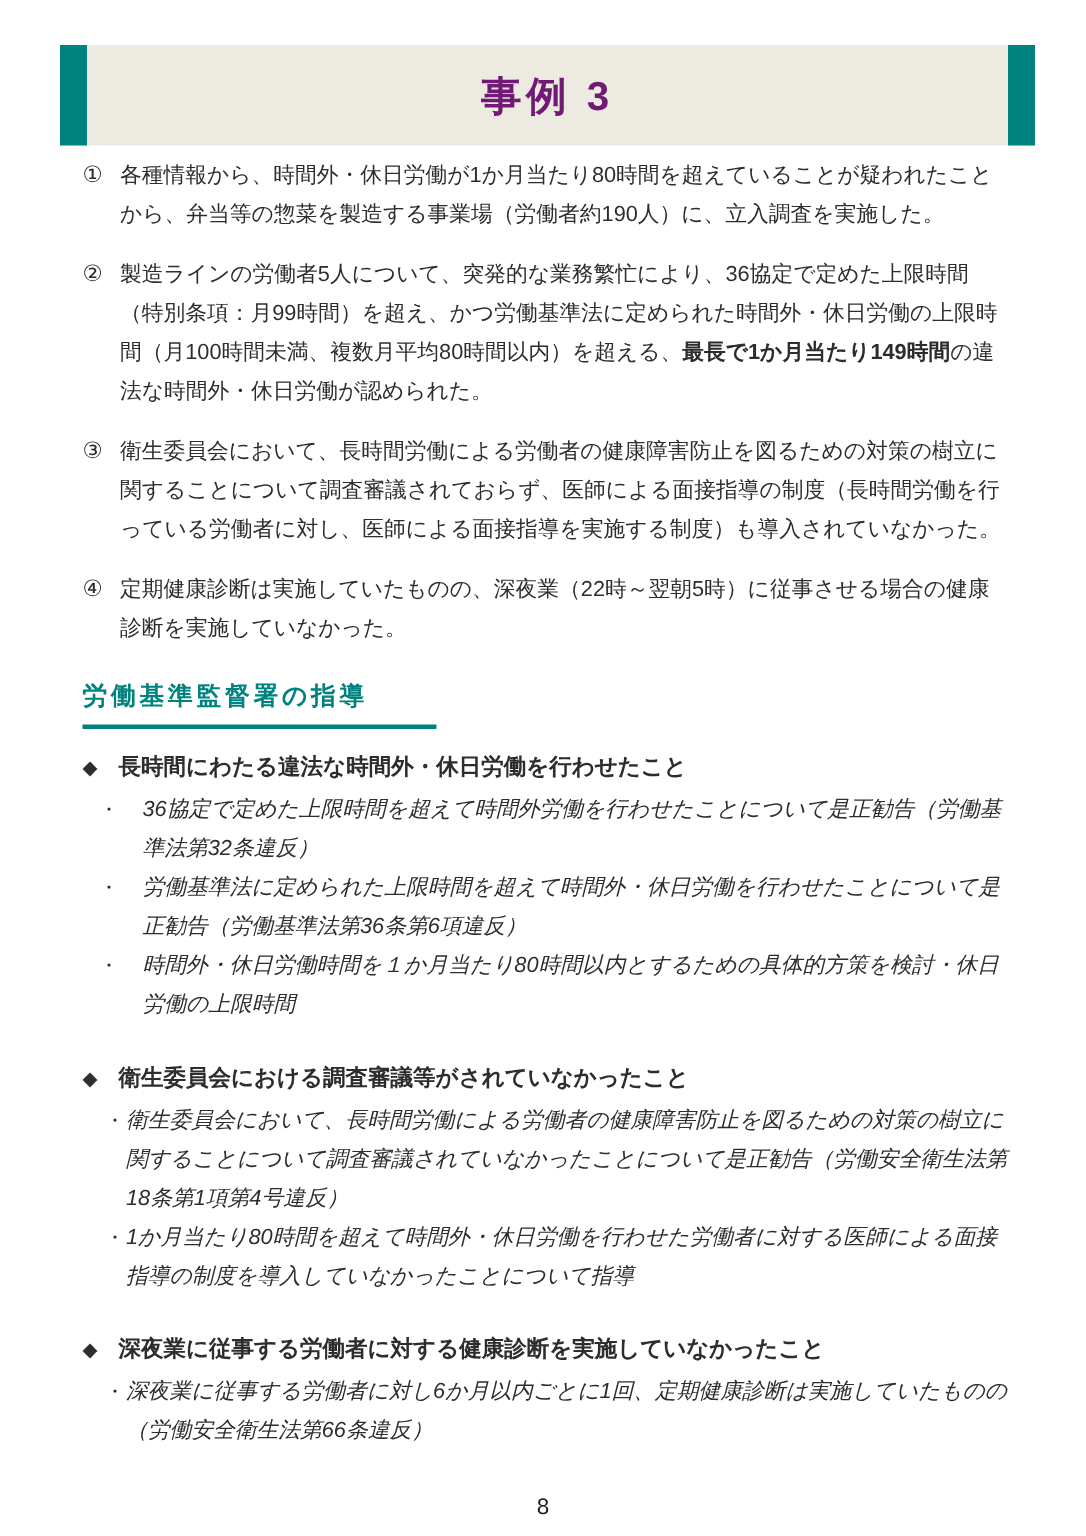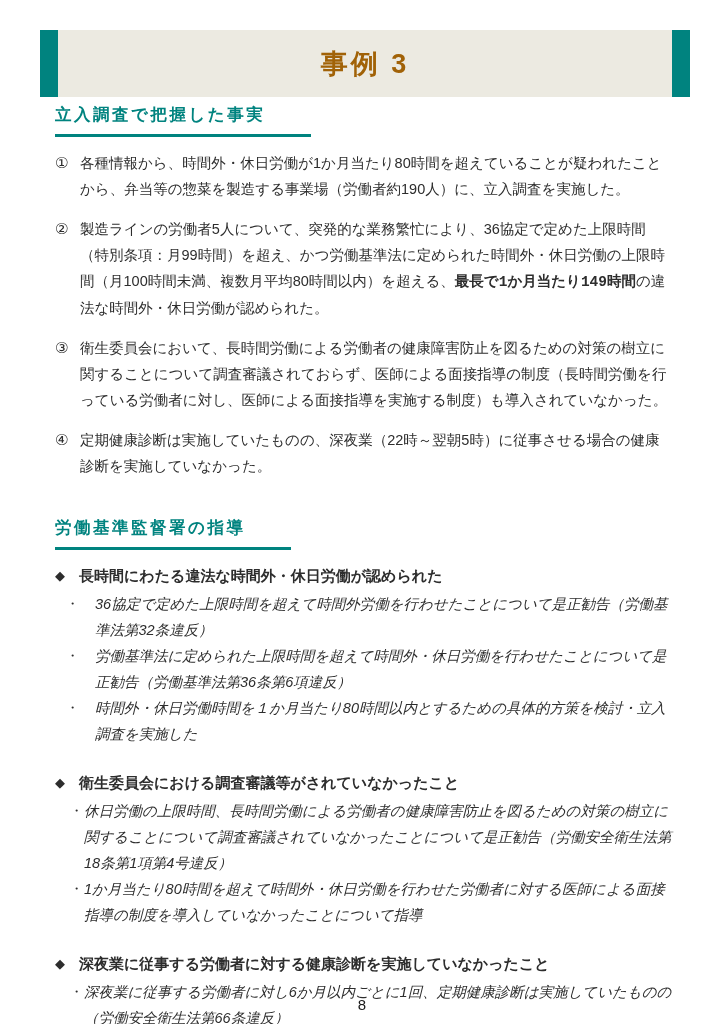--- a/index.html
+++ b/index.html
@@ -23,21 +23,21 @@
   }
   .band-bar {
     position: absolute; top: 0; bottom: 0; width: 18px;
     background: #00837f;
   }
   .band-bar.left  { left: 0; }
   .band-bar.right { right: 0; }
   .band h1 {
     margin: 4px;
     display: flex; align-items: baseline; gap: 8px;
-    color: #a16207;
+    color: #701a75;
     font-weight: bold;
     letter-spacing: 3px;
     white-space: nowrap;
   }
   .t-main { font-size: 27px; }
   .t-sub  { font-size: 18px; letter-spacing: 4px; }
 
   
   .content {
     position: absolute;
@@ -60,23 +60,23 @@
   .facts { margin: 0; padding: 0; list-style: none; }
   .fact-item {
     display: grid;
     grid-template-columns: 25px 1fr;
     margin-bottom: 14px;
     font-size: 14.5px;
     line-height: 26px;
   }
   .fact-item .num { font-size: 15px; }
   .fact-item p { margin: 0; }
-  .fact-item b { font-weight: bold; font-family: Liberation Mono, monospace; }
+  .fact-item b { font-weight: bold; }
 
-  .guidance-section { margin-top: 38px; }
+  .guidance-section { margin-top: 21px; }
   .group { margin-bottom: 23px; }
   .group:last-child { margin-bottom: 0; }
   .group-title {
     display: grid;
     grid-template-columns: 24px 1fr;
     font-size: 15px;
     font-weight: bold;
     line-height: 25px;
     margin: 0 0 3px 0;
   }
@@ -108,21 +108,20 @@
   <div class="band-bar left"></div>
   <h1>
     <span class="t-main">事例 3</span>
   </h1>
   <div class="band-bar right"></div>
 </header>
 
 <main class="content">
 
   <section class="facts-section">
-    <h2 class="sec-heading">立入調査で把握した事実</h2>
     <ol class="facts">
       <li class="fact-item">
         <span class="num">①</span>
         <p>各種情報から、時間外・休日労働が1か月当たり80時間を超えていることが疑われたことから、弁当等の惣菜を製造する事業場（労働者約190人）に、立入調査を実施した。</p>
       </li>
       <li class="fact-item">
         <span class="num">②</span>
         <p><span>製造ラインの労働者5人について、突発的な業務繁忙により、36協定で定めた上限時間（特別条項：月99時間）を超え、かつ労働基準法に定められた時間外・休日労働の上限時間（月100時間未満、複数月平均80時間以内）を超える、</span><b>最長で1か月当たり149時間</b><span>の違法な時間外・休日労働が認められた。</span></p>
       </li>
       <li class="fact-item">
@@ -135,47 +134,47 @@
       </li>
     </ol>
   </section>
 
   <section class="guidance-section">
     <h2 class="sec-heading">労働基準監督署の指導</h2>
 
     <div class="group">
       <h3 class="group-title">
         <span class="diamond">◆</span>
-        <span>長時間にわたる違法な時間外・休日労働が認められた</span>
+        <span>長時間にわたる違法な時間外・休日労働を行わせたこと</span>
       </h3>
       <ul class="points wide">
         <li class="point">
           <span class="dot">・</span>
           <p>36協定で定めた上限時間を超えて時間外労働を行わせたことについて是正勧告（労働基準法第32条違反）</p>
         </li>
         <li class="point">
           <span class="dot">・</span>
           <p>労働基準法に定められた上限時間を超えて時間外・休日労働を行わせたことについて是正勧告（労働基準法第36条第6項違反）</p>
         </li>
         <li class="point">
           <span class="dot">・</span>
-          <p>時間外・休日労働時間を１か月当たり80時間以内とするための具体的方策を検討・立入調査を実施した</p>
+          <p>時間外・休日労働時間を１か月当たり80時間以内とするための具体的方策を検討・休日労働の上限時間</p>
         </li>
       </ul>
     </div>
 
     <div class="group">
       <h3 class="group-title">
         <span class="diamond">◆</span>
         <span>衛生委員会における調査審議等がされていなかったこと</span>
       </h3>
       <ul class="points narrow">
         <li class="point">
           <span class="dot">・</span>
-          <p>休日労働の上限時間、長時間労働による労働者の健康障害防止を図るための対策の樹立に関することについて調査審議されていなかったことについて是正勧告（労働安全衛生法第18条第1項第4号違反）</p>
+          <p>衛生委員会において、長時間労働による労働者の健康障害防止を図るための対策の樹立に関することについて調査審議されていなかったことについて是正勧告（労働安全衛生法第18条第1項第4号違反）</p>
         </li>
         <li class="point">
           <span class="dot">・</span>
           <p>1か月当たり80時間を超えて時間外・休日労働を行わせた労働者に対する医師による面接指導の制度を導入していなかったことについて指導</p>
         </li>
       </ul>
     </div>
 
     <div class="group">
       <h3 class="group-title">

